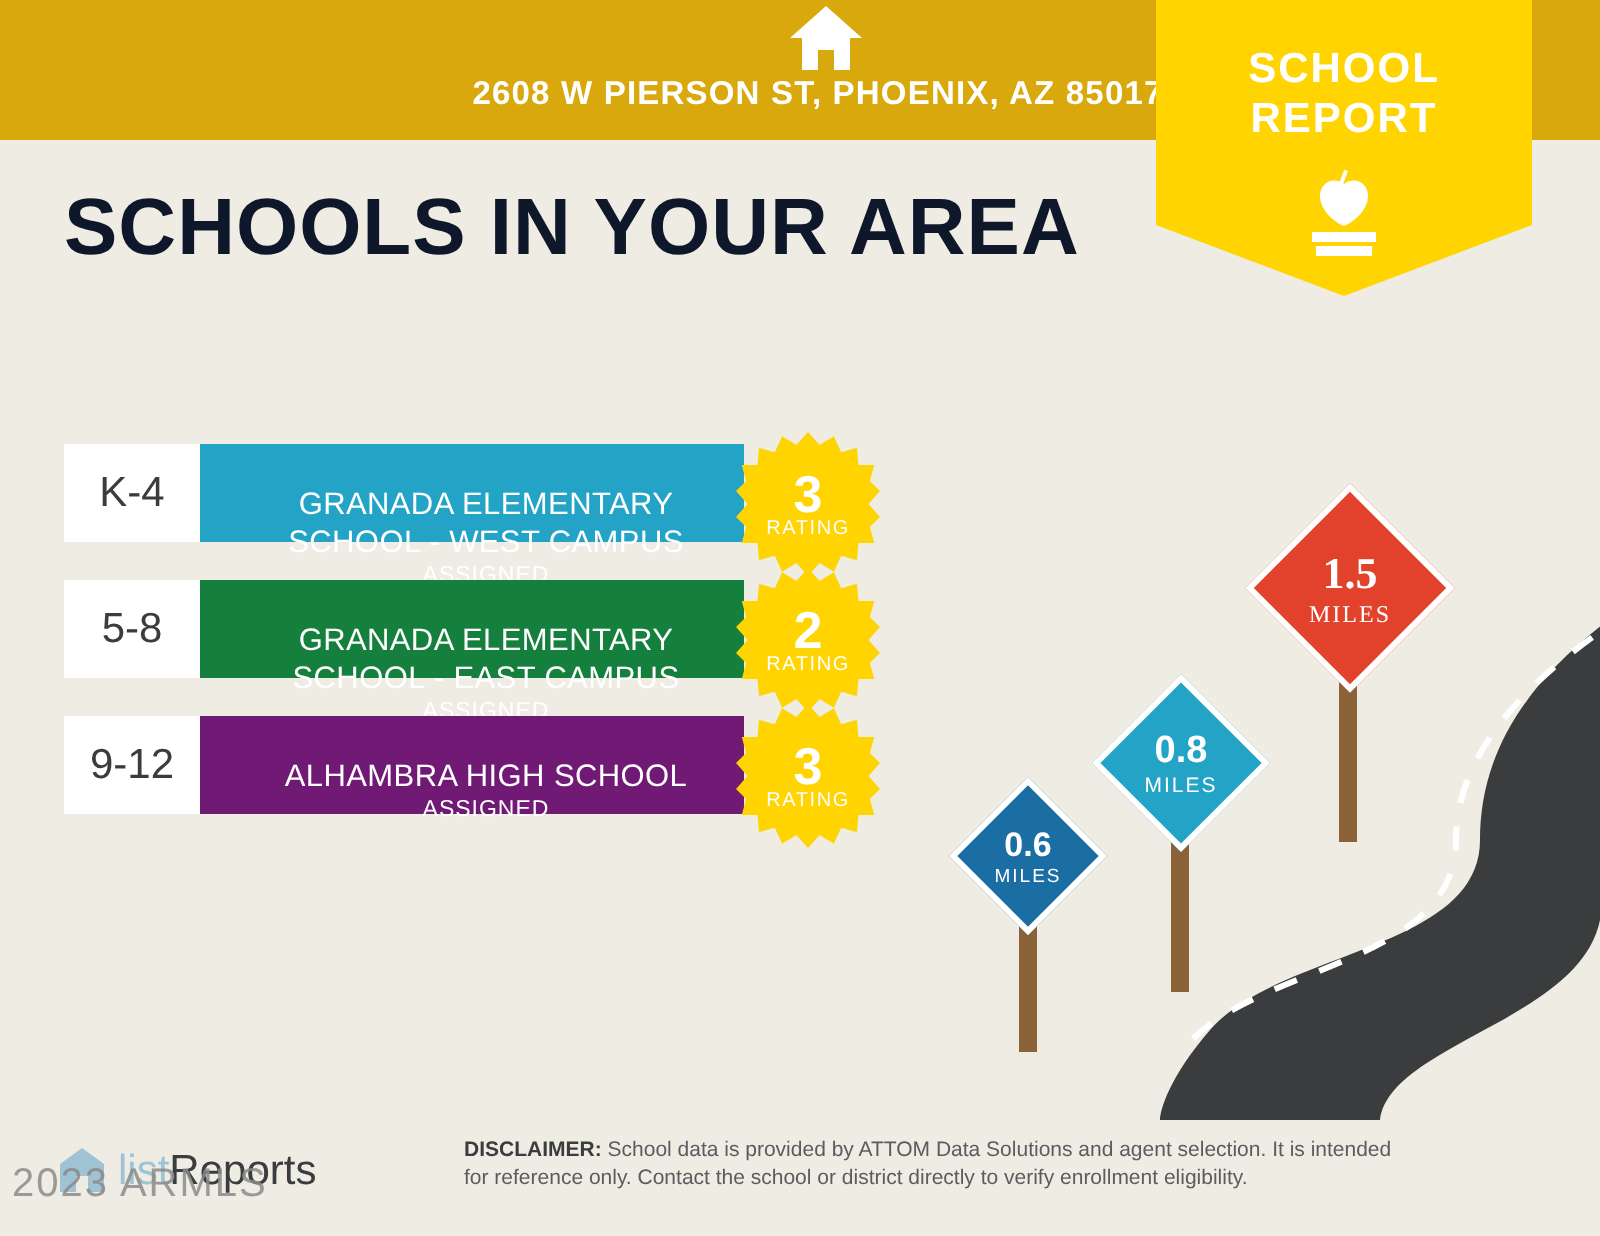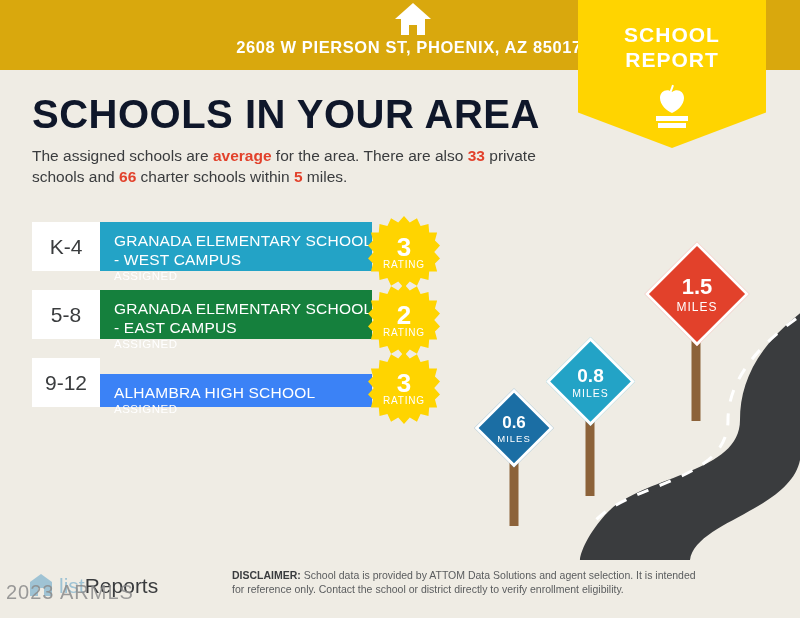--- a/index.html
+++ b/index.html
@@ -79,28 +79,29 @@
     display: flex; align-items: stretch;
   }
   .grade {
     width: 68px;
     background: #ffffff;
     display: flex; align-items: center; justify-content: center;
     font-size: 21px; color: #3a3c3e;
   }
   .rowbody {
     width: 272px;
-    padding: 9px 0 0 14px;
-    color: #ffffff;
+    padding: 21px 0 0 14px;
+    color: #ffffff;
+    text-align: center;
   }
   .rowbody .name { font-size: 15.5px; line-height: 19px; letter-spacing: .2px;}
   .rowbody .sub { font-size: 11.5px; letter-spacing: .5px; margin-top: 1px;}
   .c-teal { background: #23a3c6; }
   .c-blue { background: #15803d; }
-  .c-red  { background: #3b82f6; margin-top: 16px; }
+  .c-red  { background: #701a75; }
 
   
   .rating {
     position: absolute;
     right: 12px; top: -6px;
     width: 72px; height: 72px;
     display: flex; flex-direction: column;
     align-items: center; justify-content: center;
     color: #ffffff;
   }
@@ -180,23 +181,20 @@
         <path d="M28 12 c-5 -4 -12 -1 -12 6 c0 7 7 13 12 15 c5 -2 12 -8 12 -15 c0 -7 -7 -10 -12 -6 z" fill="#ffffff"></path>
         <rect x="27" y="5" width="2" height="7" fill="#ffffff" transform="rotate(20 28 8)"></rect>
         <rect x="12" y="36" width="32" height="5" fill="#ffffff"></rect>
         <rect x="14" y="43" width="28" height="5" fill="#ffffff"></rect>
       </svg>
     </div>
   </div>
 
   <div class="title">SCHOOLS IN YOUR AREA</div>
 
-  <div class="intro">
-    <span>The assigned schools are </span><b class="red">average</b><span> for the area. There are also </span><b class="red">33</b><span> private schools and </span><b class="red">66</b><span> charter schools within </span><b class="red">5</b><span> miles.</span>
-  </div>
 
   <div class="rows">
 
     <div class="row">
       <div class="grade">K-4</div>
       <div class="rowbody c-teal">
         <div class="name">GRANADA ELEMENTARY SCHOOL - WEST CAMPUS</div>
         <div class="sub">ASSIGNED</div>
       </div>
       <div class="rating">
@@ -233,21 +231,21 @@
     </div>
 
   </div>
 
   <div class="road">
     <svg width="360" height="300" viewBox="0 0 360 300" style="position:absolute;left:0;top:0;">
       <path d="M430 10 C 330 60, 300 110, 300 160 C 300 215, 200 215, 165 255 C 145 278, 140 295, 140 300 L 250 300 C 255 262, 350 250, 360 200 Z" fill="#3a3c3e"></path>
       <path d="M418 22 C 322 70, 288 118, 288 160 C 288 222, 190 222, 154 262" fill="none" stroke="#ffffff" stroke-width="3" stroke-dasharray="12 12"></path>
     </svg>
 
-    <div class="sign" style="left:204px; top:-15px; width:104px; height:176px;">
+    <div class="sign" style="left:182px; top:-15px; width:104px; height:176px;font-family:Liberation Serif, serif;">
       <div class="post" style="top:86px; height:90px;"></div>
       <div class="plate" style="left:16px; top:12px; width:74px; height:74px; background:#e2412b;"></div>
       <div class="txt" style="left:16px; top:12px; width:74px; height:74px;">
         <div class="d" style="font-size:22px;">1.5</div>
         <div class="m" style="font-size:12px;">MILES</div>
       </div>
     </div>
 
     <div class="sign" style="left:104px; top:80px; width:92px; height:150px;">
       <div class="post" style="top:76px; height:80px;"></div>

